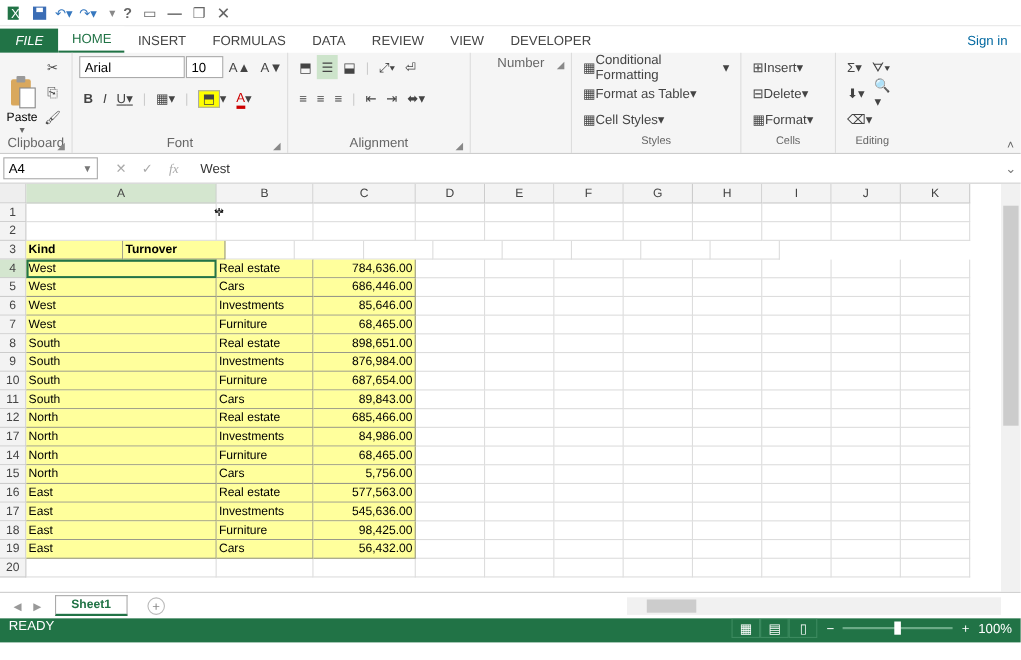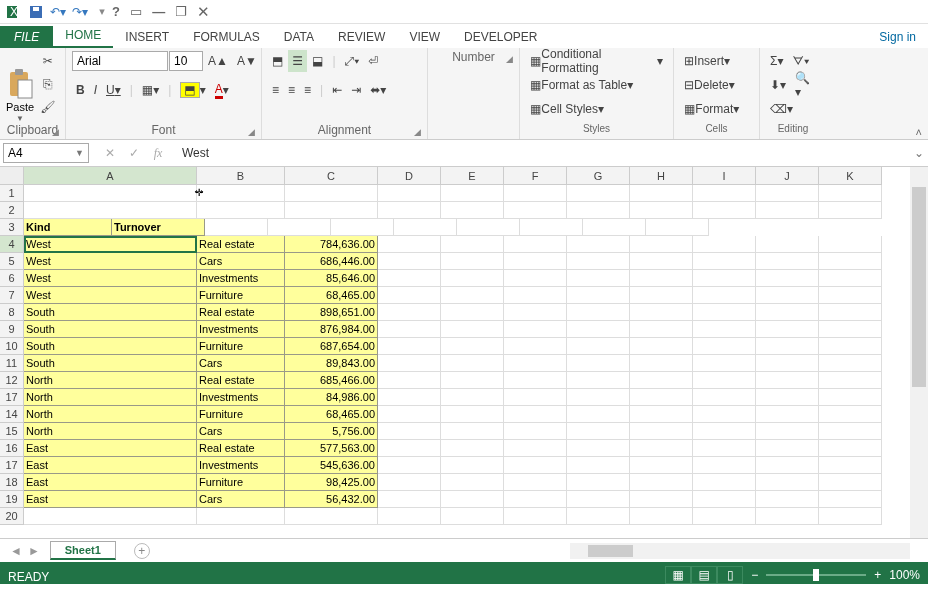--- a/index.html
+++ b/index.html
@@ -69,21 +69,21 @@
 
 
 .sheetbar { height: 24px; border-top: 1px solid #ccc; display: flex; align-items: center; background: #fff; position: relative; }
 .sheetbar .nav { display: flex; gap: 6px; padding: 0 10px; color: #999; }
 .sheet-tab { border: 1px solid #aaa; border-bottom: 2px solid #217346; background: #fff; padding: 2px 14px; font-size: 11px; font-weight: bold; color: #217346; }
 .sheet-add { margin-left: 18px; color: #888; width: 16px; height: 16px; border: 1px solid #bbb; border-radius: 50%; text-align: center; line-height: 14px; font-size: 12px; }
 .hscroll { position: absolute; right: 18px; width: 340px; height: 16px; background: #f1f1f1; }
 .hscroll .thumb { position: absolute; top: 2px; bottom: 2px; left: 18px; width: 45px; background: #ccc; }
 
 
-.statusbar { height: 22px; background: #217346; color: #fff; display: flex; align-items: flex-end; padding: 0 8px; font-size: 11px; }
+.statusbar { height: 22px; background: #217346; color: #fff; display: flex; align-items: flex-start; padding: 0 8px; font-size: 11px; }
 .statusbar .ready { font-weight: normal; }
 .statusbar .right { margin-left: auto; display: flex; align-items: center; gap: 8px; }
 .view-btns { display: flex; }
 .view-btn { width: 26px; height: 18px; border: 1px solid #3c8a5f; display: flex; align-items: center; justify-content: center; }
 .zoom-slider { width: 100px; height: 2px; background: #6bab87; position: relative; }
 .zoom-slider .tk { position: absolute; width: 1px; height: 8px; background: #6bab87; left: 50%; top: -3px; }
 .zoom-slider .handle { position: absolute; width: 6px; height: 12px; background: #fff; left: 50%; top: -5px; margin-left: -3px; }
 </style>
 </head>
 <body>

